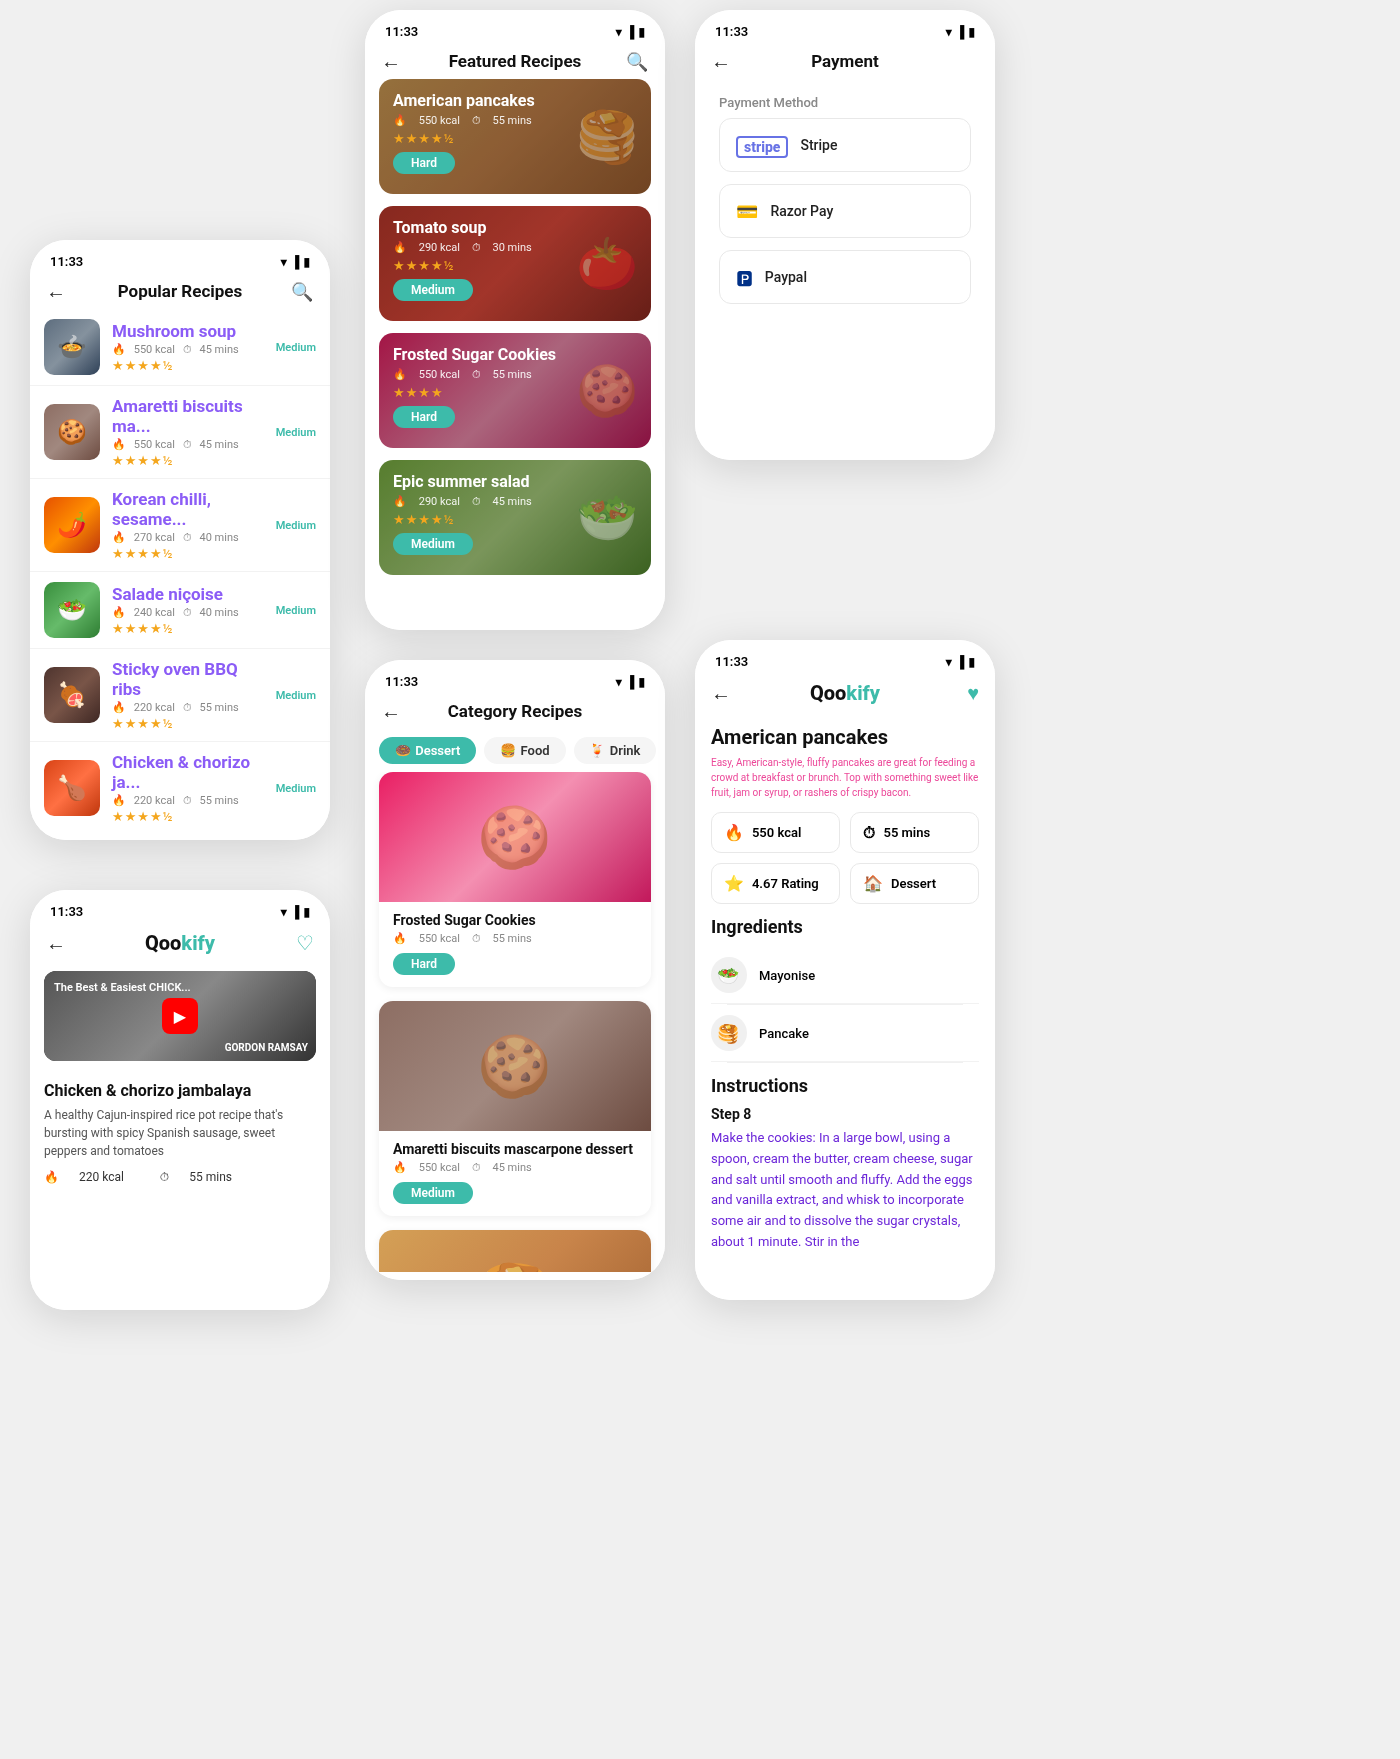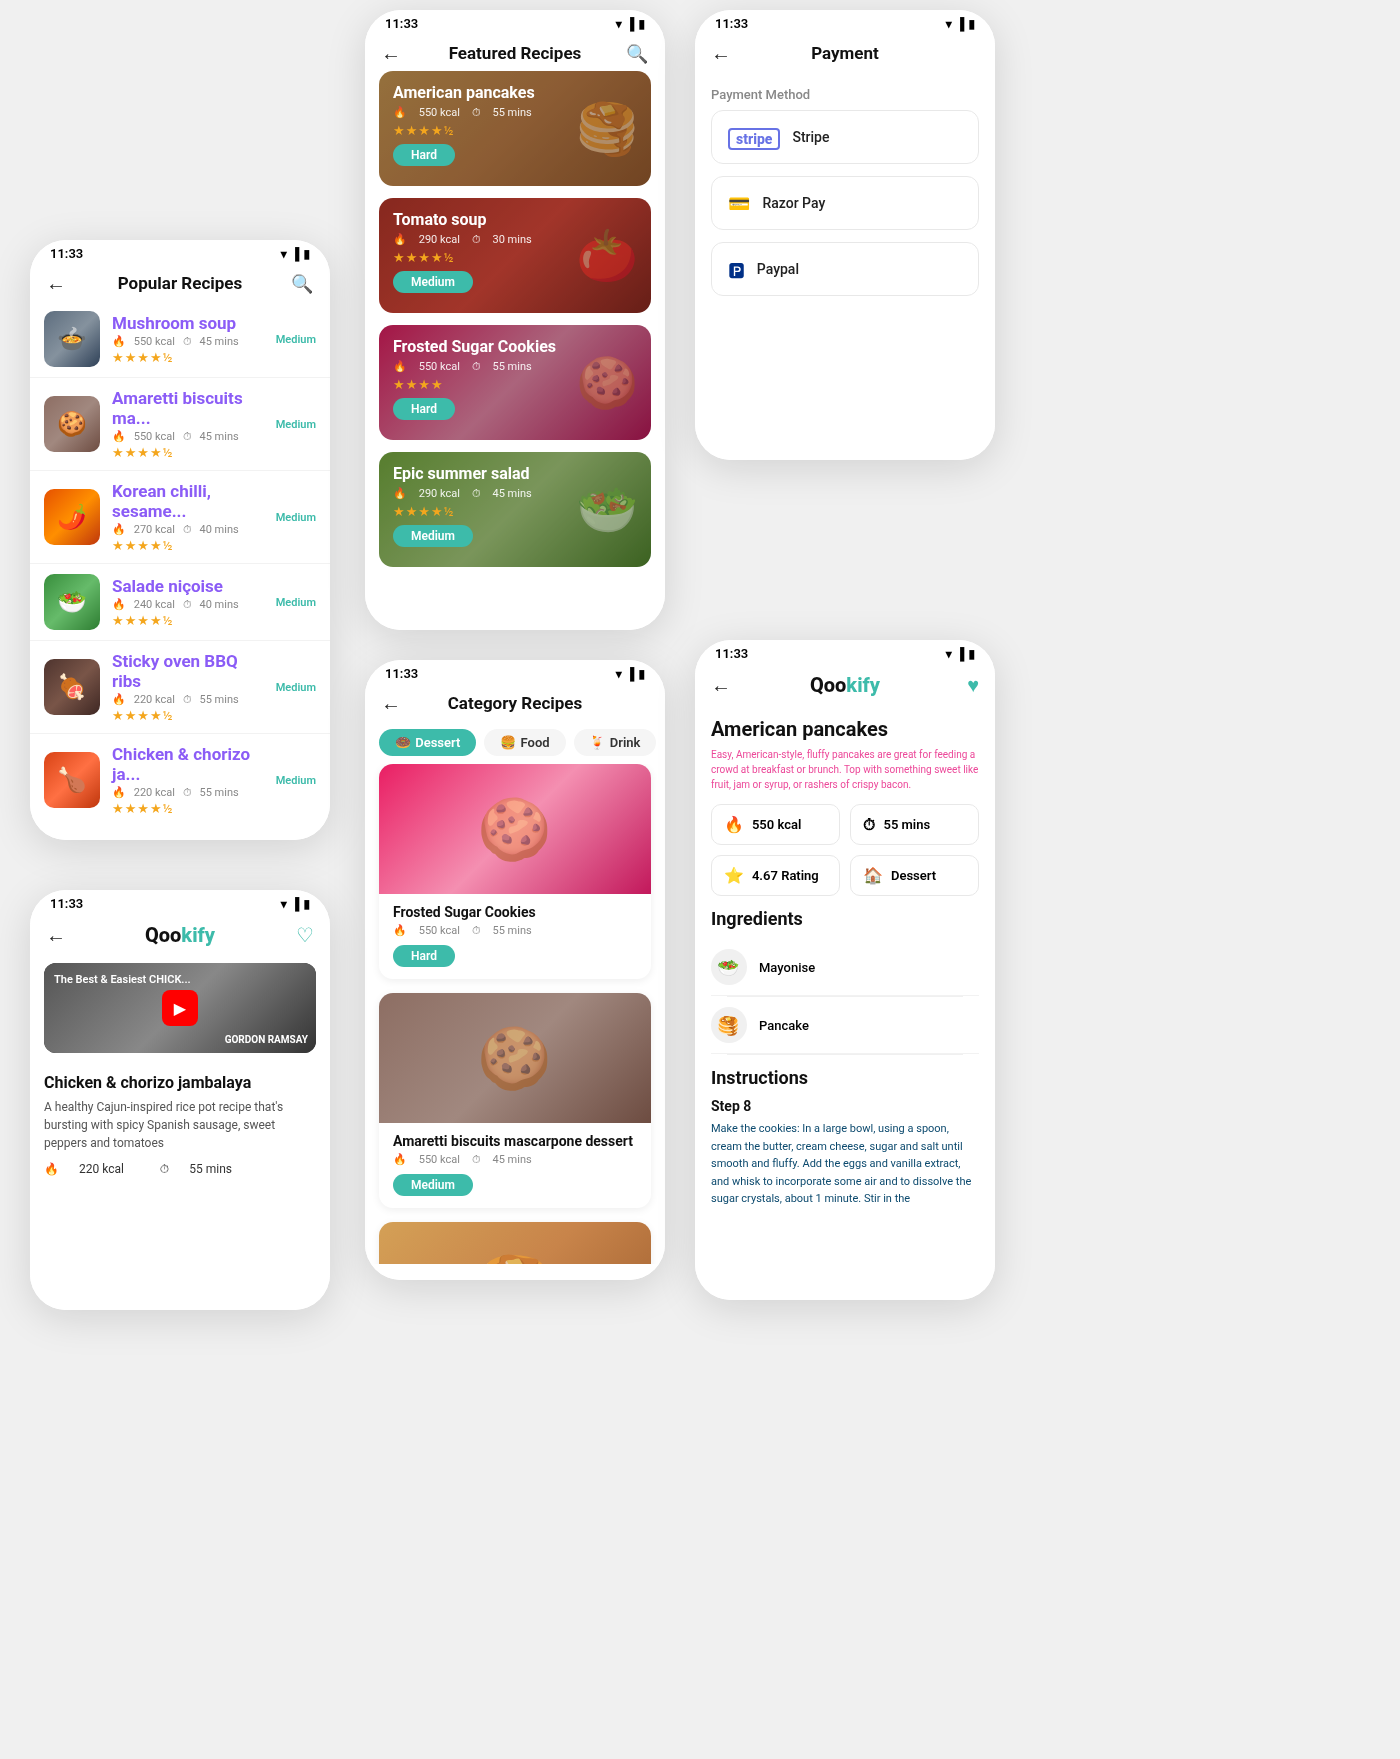--- a/index.html
+++ b/index.html
@@ -18,21 +18,21 @@
       border-radius: 36px;
       position: absolute;
       box-shadow: 0 8px 40px rgba(0,0,0,0.13);
       overflow: hidden;
     }
 
     .status-bar {
       display: flex;
       justify-content: space-between;
       align-items: center;
-      padding: 6px 20px 4px;
+      padding: 14px 20px 4px;
       font-size: 12px;
       font-weight: 600;
     }
     .status-bar .time { font-size: 13px; font-weight: 600; }
     .status-icons { display: flex; align-items: center; gap: 4px; }
 
     
     .nav-bar {
       display: flex;
       align-items: center;
@@ -485,21 +485,21 @@
       <div class="status-icons">
         <span>▾</span>
         <span>▐</span>
         <span>▮</span>
       </div>
     </div>
     <div class="nav-bar">
       <span class="back-btn">←</span>
       <span class="title">Payment</span>
     </div>
-    <div style="padding: 8px 0;">
+    <div style="padding: 8px 8px;">
       <div style="padding: 8px 16px; font-size: 13px; color: #888; font-weight: 500;">Payment Method</div>
       <div id="payment-methods">
           <div class="payment-option">
     <div class="pay-icon"><span style="font-size:14px;font-weight:800;color:#6772e5;border:2px solid #6772e5;padding:1px 6px;border-radius:4px;">stripe</span></div>
     <div class="pay-name">Stripe</div>
   </div>
           <div class="payment-option">
     <div class="pay-icon"><span style="font-size:18px;color:#528ff0;">💳</span></div>
     <div class="pay-name">Razor Pay</div>
   </div>
@@ -672,17 +672,17 @@
             <div class="divider"></div>
             <div class="ingredient-item">
     <div class="ingredient-icon">🥞</div>
     <span>Pancake</span>
   </div>
             <div class="divider"></div>
           </div>
         <div style="height:12px;"></div>
         <div class="section-title">Instructions</div>
         <div style="font-size:14px;font-weight:700;color:#111;margin-bottom:6px;">Step 8</div>
-        <div style="font-size:11px;color:#0c4a6e;line-height:1.6;">Make the cookies: In a large bowl, using a spoon, cream the butter, cream cheese, sugar and salt until smooth and fluffy. Add the eggs and vanilla extract, and whisk to incorporate some air and to dissolve the sugar crystals, about 1 minute. Stir in the</div>
+        <div style="font-size:13px;color:#6d28d9;line-height:1.6;">Make the cookies: In a large bowl, using a spoon, cream the butter, cream cheese, sugar and salt until smooth and fluffy. Add the eggs and vanilla extract, and whisk to incorporate some air and to dissolve the sugar crystals, about 1 minute. Stir in the</div>
       </div>
     </div>
   </div>
 </div>
 
 </body></html>

